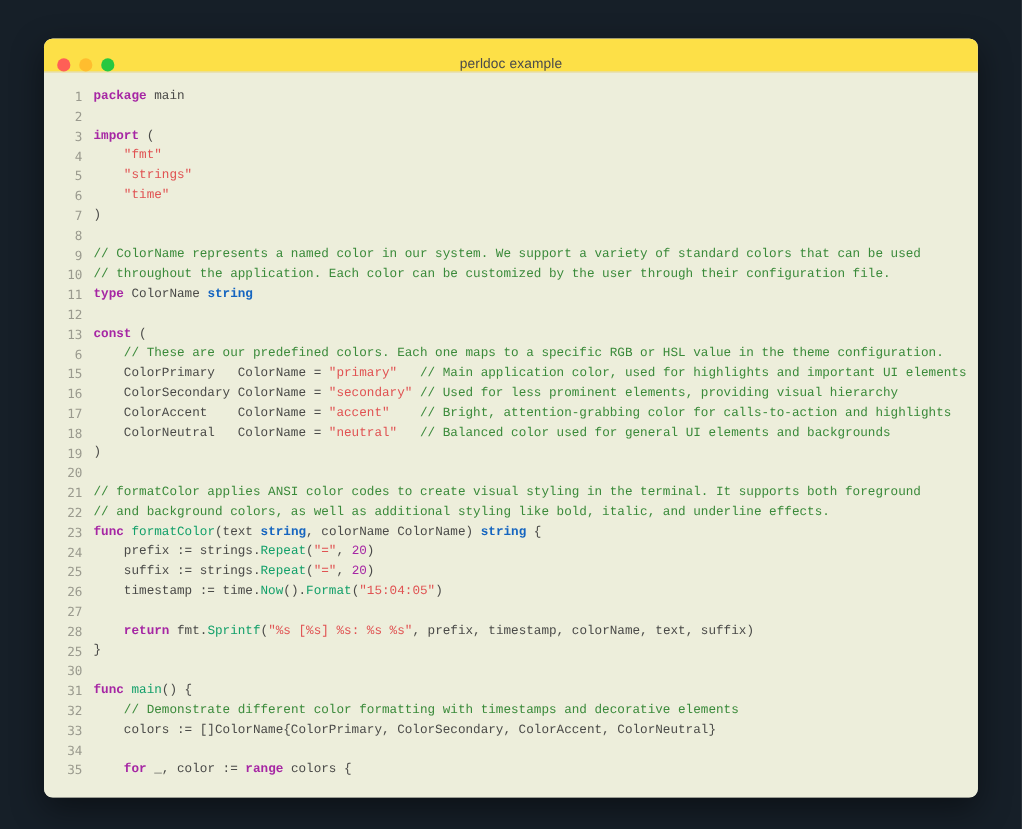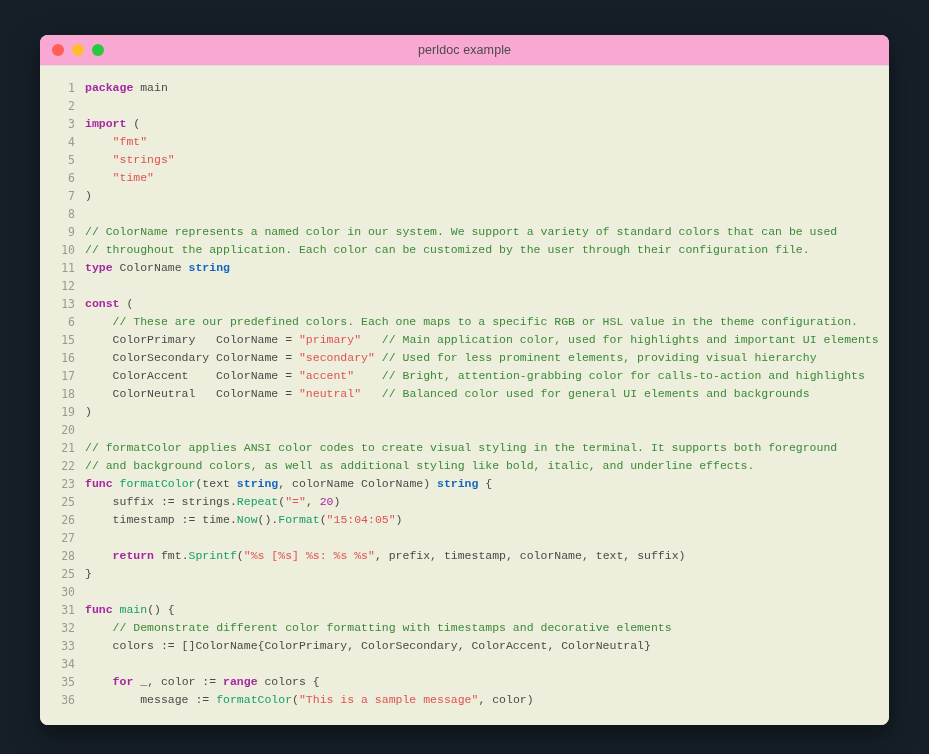--- a/index.html
+++ b/index.html
@@ -25,24 +25,24 @@
     box-shadow: 0 10px 30px rgba(0,0,0,0.45);
     background: #edeedb;
     display: flex;
     flex-direction: column;
   }
 
   #titlebar {
     position: relative;
     height: 30px;
     flex: 0 0 30px;
-    background: #f9a8d4;
+    background: #fde047;
     border-bottom: 1px solid #dededa;
     display: flex;
-    align-items: center;
+    align-items: flex-end;
   }
 
   #traffic {
     display: flex;
     align-items: center;
     gap: 8px;
     margin-left: 12px;
   }
   .dot {
     width: 12px;
@@ -217,20 +217,24 @@
           </tr>
           <tr>
             <td class="ln">22</td>
             <td class="src"><span class="cmt">// and background colors, as well as additional styling like bold, italic, and underline effects.</span></td>
           </tr>
           <tr>
             <td class="ln">23</td>
             <td class="src"><span class="kw">func</span><span class="pln"> </span><span class="fn">formatColor</span><span class="pln">(text </span><span class="typ">string</span><span class="pln">, colorName ColorName) </span><span class="typ">string</span><span class="pln"> {</span></td>
           </tr>
           <tr>
+            <td class="ln">24</td>
+            <td class="src"><span class="pln">    prefix := strings.</span><span class="fn">Repeat</span><span class="pln">(</span><span class="str">"="</span><span class="pln">, </span><span class="num">20</span><span class="pln">)</span></td>
+          </tr>
+          <tr>
             <td class="ln">25</td>
             <td class="src"><span class="pln">    suffix := strings.</span><span class="fn">Repeat</span><span class="pln">(</span><span class="str">"="</span><span class="pln">, </span><span class="num">20</span><span class="pln">)</span></td>
           </tr>
           <tr>
             <td class="ln">26</td>
             <td class="src"><span class="pln">    timestamp := time.</span><span class="fn">Now</span><span class="pln">().</span><span class="fn">Format</span><span class="pln">(</span><span class="str">"15:04:05"</span><span class="pln">)</span></td>
           </tr>
           <tr>
             <td class="ln">27</td>
             <td class="src">&nbsp;</td>
@@ -259,22 +263,18 @@
             <td class="ln">33</td>
             <td class="src"><span class="pln">    colors := []ColorName{ColorPrimary, ColorSecondary, ColorAccent, ColorNeutral}</span></td>
           </tr>
           <tr>
             <td class="ln">34</td>
             <td class="src">&nbsp;</td>
           </tr>
           <tr>
             <td class="ln">35</td>
             <td class="src"><span class="pln">    </span><span class="kw">for</span><span class="pln"> _, color := </span><span class="kw">range</span><span class="pln"> colors {</span></td>
-          </tr>
-          <tr>
-            <td class="ln">36</td>
-            <td class="src"><span class="pln">        message := </span><span class="fn">formatColor</span><span class="pln">(</span><span class="str">"This is a sample message"</span><span class="pln">, color)</span></td>
           </tr>
         </tbody>
     </table>
   </div>
 
 </div>
 
 </body></html>

